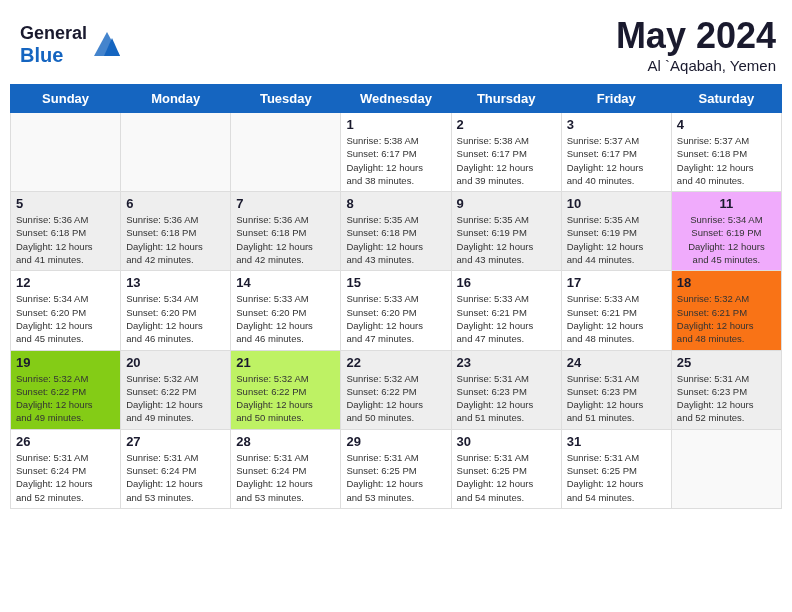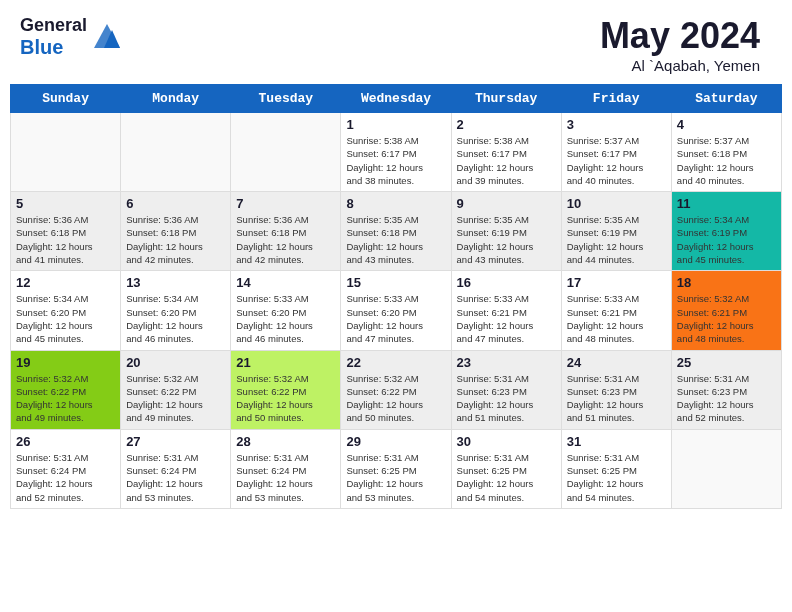--- a/index.html
+++ b/index.html
@@ -1,18 +1,18 @@
 <!DOCTYPE html>
 <html><head>
   <meta charset="utf-8">
   <style>
     * { box-sizing: border-box; margin: 0; padding: 0; }
     body { font-family: Arial, sans-serif; background: #fff; width: 792px; min-height: 612px; }
     
-    .header { display: flex; justify-content: space-between; align-items: flex-start; padding: 15px 32px 10px 20px; }
+    .header { display: flex; justify-content: space-between; align-items: center; padding: 15px 16px 10px 20px; }
     
     .logo { display: flex; align-items: center; }
     .logo-text { display: flex; flex-direction: column; }
     .logo-general { font-size: 18px; font-weight: bold; color: #1a1a2e; }
     .logo-blue { font-size: 20px; font-weight: bold; color: #1565c0; }
     .logo-icon { width: 30px; height: 30px; margin-left: 5px; }
     
     .title-block { text-align: right; }
     .title-month { font-size: 36px; font-weight: bold; color: #1a1a2e; }
     .title-location { font-size: 15px; color: #1a1a2e; }
@@ -20,21 +20,20 @@
     .calendar { width: 100%; border-collapse: collapse; margin: 0 10px; width: calc(100% - 20px); margin-left: 10px; }
     
     .calendar th {
       background: #1565c0;
       color: white;
       text-align: center;
       padding: 6px 4px;
       font-size: 13px;
       font-weight: bold;
       border: 1px solid #1565c0;
-      font-family: Liberation Mono, monospace;
     }
     
     .calendar td {
       vertical-align: top;
       padding: 4px 5px;
       font-size: 10px;
       color: #333;
       border: 1px solid #ddd;
       width: 14.28%;
       min-height: 80px;
@@ -124,21 +123,21 @@
             <div class="day-info">Sunrise: 5:35 AM<br>Sunset: 6:18 PM<br>Daylight: 12 hours<br>and 43 minutes.</div>
           </td>
           <td style="background: rgb(238, 238, 238); min-height: 80px;">
             <div class="day-num">9</div>
             <div class="day-info">Sunrise: 5:35 AM<br>Sunset: 6:19 PM<br>Daylight: 12 hours<br>and 43 minutes.</div>
           </td>
           <td style="background: rgb(238, 238, 238); min-height: 80px;">
             <div class="day-num">10</div>
             <div class="day-info">Sunrise: 5:35 AM<br>Sunset: 6:19 PM<br>Daylight: 12 hours<br>and 44 minutes.</div>
           </td>
-          <td style="background: #14b8a6; min-height: 80px;">
+          <td style="background: #f0abfc; min-height: 80px; text-align: center;">
             <div class="day-num">11</div>
             <div class="day-info">Sunrise: 5:34 AM<br>Sunset: 6:19 PM<br>Daylight: 12 hours<br>and 45 minutes.</div>
           </td>
         </tr>
         <tr>
           <td style="background: rgb(255, 255, 255); min-height: 80px;">
             <div class="day-num">12</div>
             <div class="day-info">Sunrise: 5:34 AM<br>Sunset: 6:20 PM<br>Daylight: 12 hours<br>and 45 minutes.</div>
           </td>
           <td style="background: rgb(255, 255, 255); min-height: 80px;">

